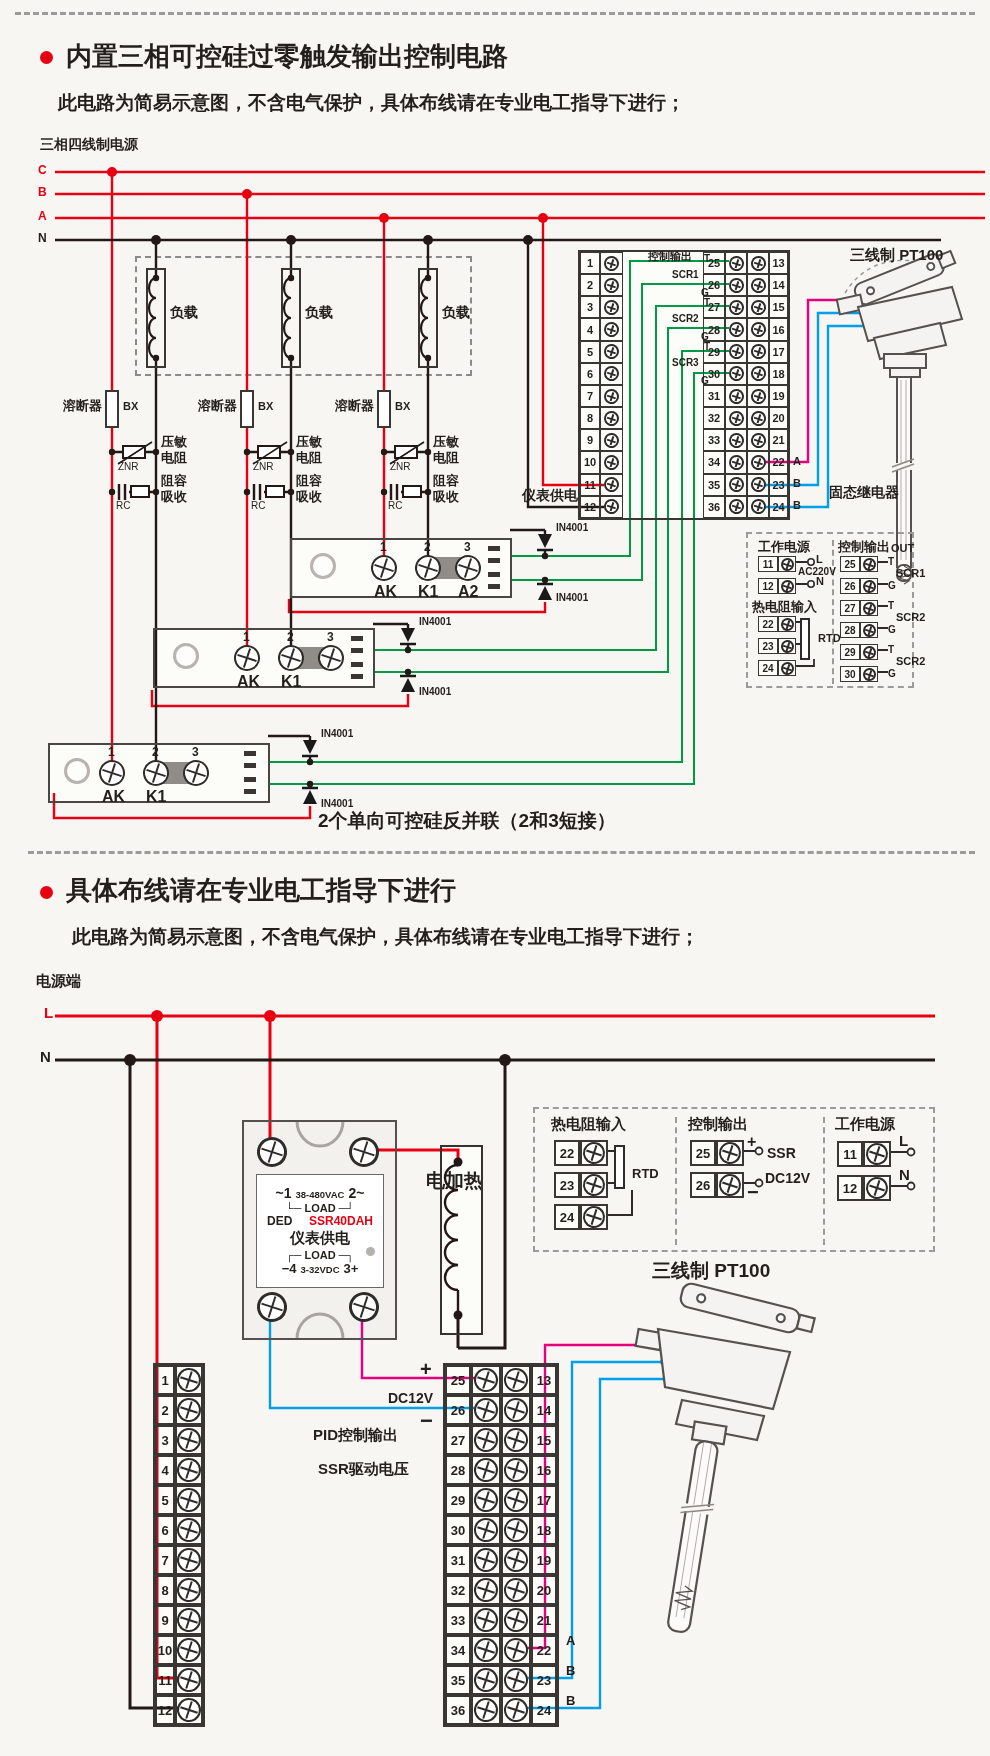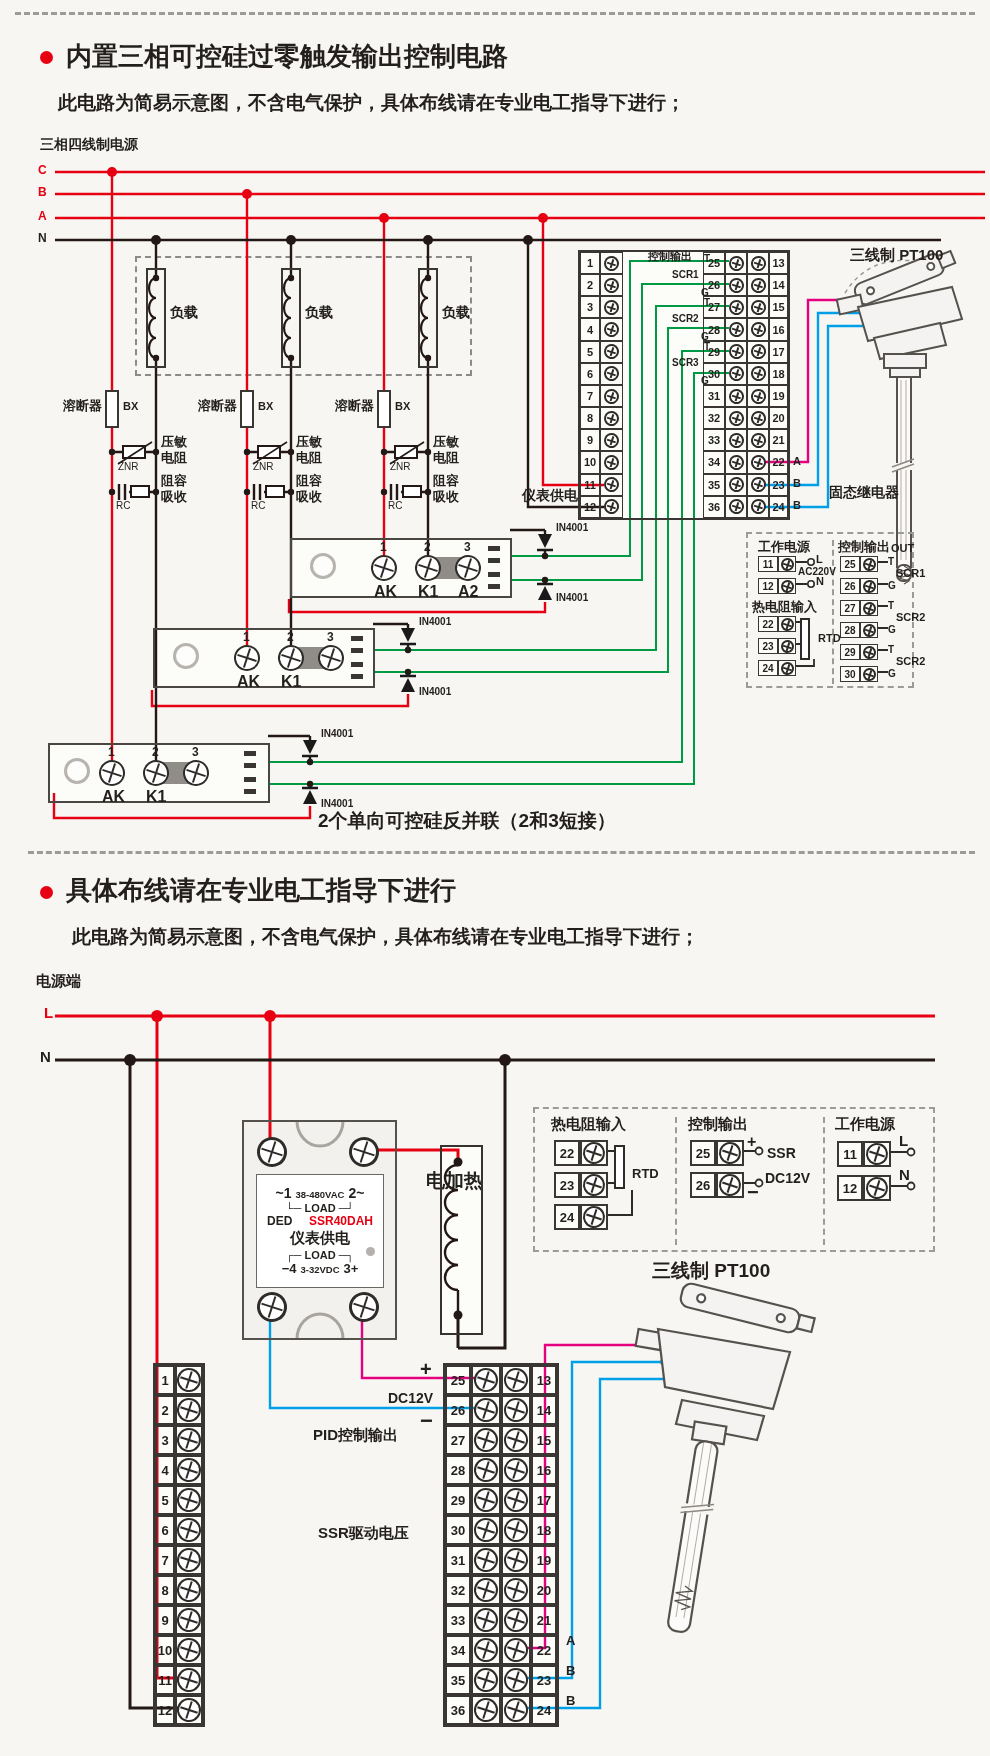--- a/index.html
+++ b/index.html
@@ -995,21 +995,21 @@
         </div>
       <div class="bncell" style="width:26px">24</div>
     </div>
     </div>
 </div>
 
 <div class="lbl b f20 z10" style="left:420px;top:1358px">+</div>
 <div class="lbl b f14 z10" style="left:388px;top:1390px">DC12V</div>
 <div class="lbl b f22 z10" style="left:420px;top:1408px">−</div>
 <div class="lbl b f15 z10" style="left:313px;top:1426px">PID控制输出</div>
-<div class="lbl b f15 z10" style="left:318px;top:1524px">SSR驱动电压</div>
+<div class="lbl b f15 z10" style="left:318px;top:1460px">SSR驱动电压</div>
 <div class="abs z10" style="left:0;top:0">
 
 <div class="abbb-w">
       <span class="abbb">A</span>
     </div>
     <div class="abbb-w">
       <span class="abbb">B</span>
     </div>
     <div class="abbb-w">
       <span class="abbb">B</span>

